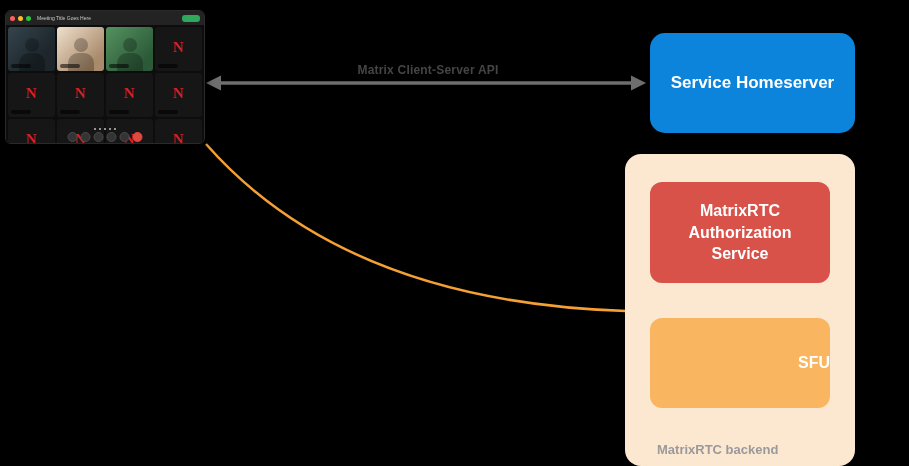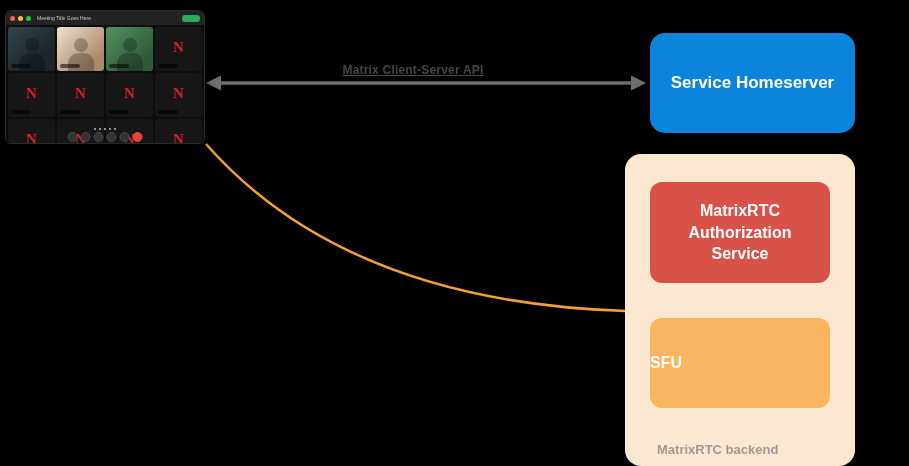--- a/index.html
+++ b/index.html
@@ -33,37 +33,37 @@
   .dots-row{position:absolute;left:50%;bottom:15px;transform:translateX(-50%);
     display:flex;gap:3px;z-index:3;}
   .pag-dot{width:2px;height:2px;border-radius:50%;background:#bfbfbf;}
   .call-controls{position:absolute;left:50%;bottom:3px;transform:translateX(-50%);
     display:flex;gap:3px;z-index:3;}
   .ctl{width:10px;height:10px;border-radius:50%;background:#343434;border:1px solid #4a4a4a;}
   .ctl.hang{background:#e1483f;border-color:#e1483f;}
 
   
   #wires{position:absolute;left:0;top:0;width:909px;height:466px;pointer-events:none;}
-  .api-label{position:absolute;left:290px;top:63px;width:246px;text-align:center;
-    color:#454545;font-size:12px;font-weight:bold;letter-spacing:.2px;text-decoration:underline;}
+  .api-label{position:absolute;left:305px;top:63px;width:246px;text-align:center;
+    color:#454545;font-size:12px;font-weight:bold;letter-spacing:.2px;}
 
   
   .homeserver-box{position:absolute;left:650px;top:33px;width:205px;height:100px;
     background:#0c84dc;border-radius:15px;display:flex;align-items:center;justify-content:center;}
   .homeserver-box .lbl{color:#fff;font-weight:bold;font-size:17px;}
   .backend-box{position:absolute;left:625px;top:154px;width:230px;height:312px;
     background:#fce8d1;border-radius:16px;}
   .backend-label{position:absolute;left:16px;bottom:9px;color:#9a9a9a;
     font-weight:bold;font-size:13px;padding-left:16px;}
   .auth-box{position:absolute;left:25px;top:28px;width:180px;height:101px;
     background:#d9524a;border-radius:12px;display:flex;align-items:center;justify-content:center;
     text-align:center;padding:12px 18px;}
   .auth-box .lbl{color:#fff;font-weight:bold;font-size:16px;line-height:1.35;}
   .sfu-box{position:absolute;left:25px;top:164px;width:180px;height:90px;
-    background:#f9b55f;border-radius:12px;display:flex;align-items:center;justify-content:flex-start;}
+    background:#f9b55f;border-radius:12px;display:flex;align-items:center;justify-content:flex-end;}
   .sfu-box .lbl{color:#fff;font-weight:bold;font-size:16px;}
 </style>
 </head>
 <body>
 
 <div id="canvas">
 
   <svg id="wires" viewBox="0 0 909 466">
     <line x1="219" y1="83" x2="633" y2="83" stroke="#6e6e6e" stroke-width="3.5"></line>
     <polygon points="206,83 221,75.5 221,90.5" fill="#6e6e6e"></polygon>

